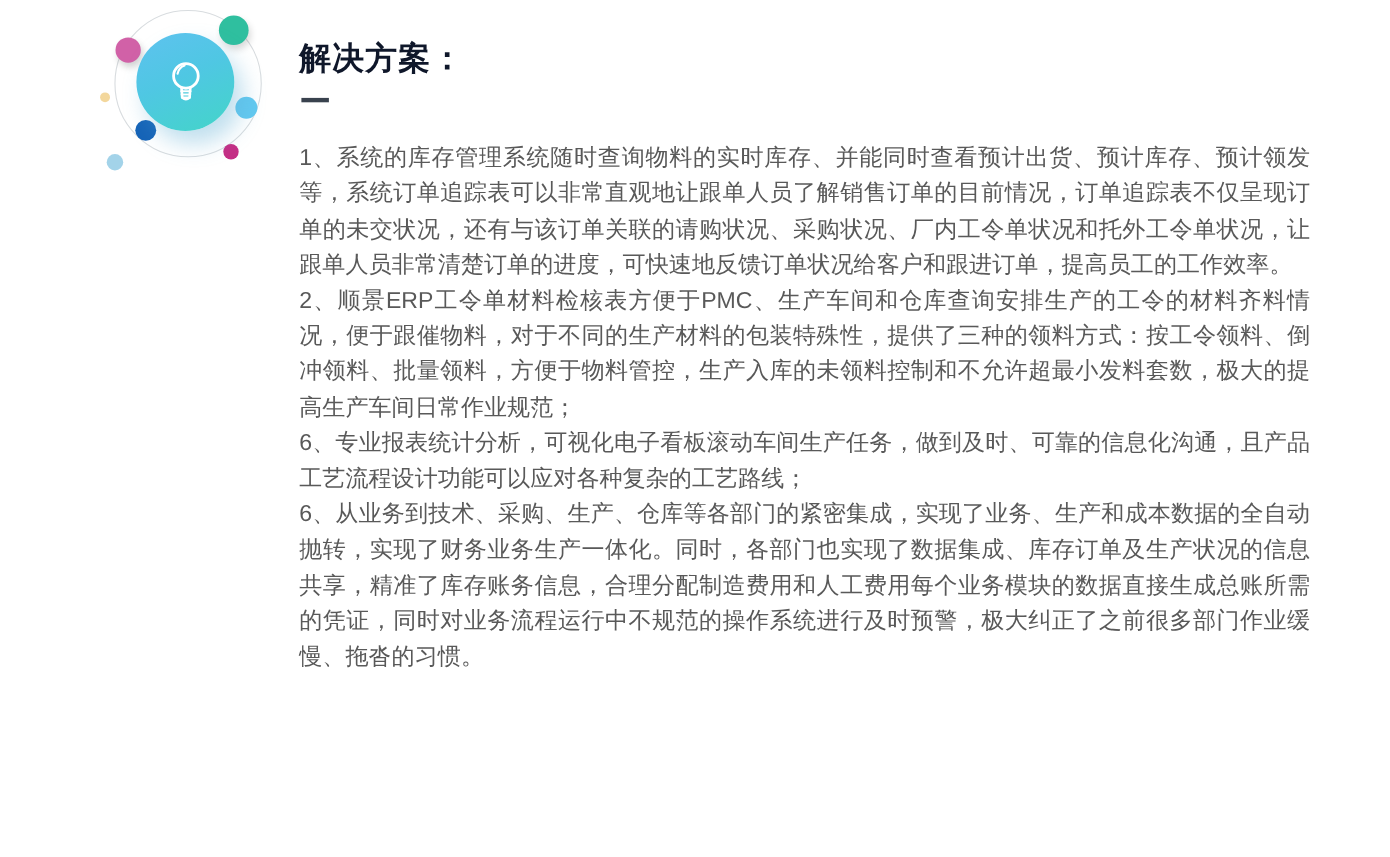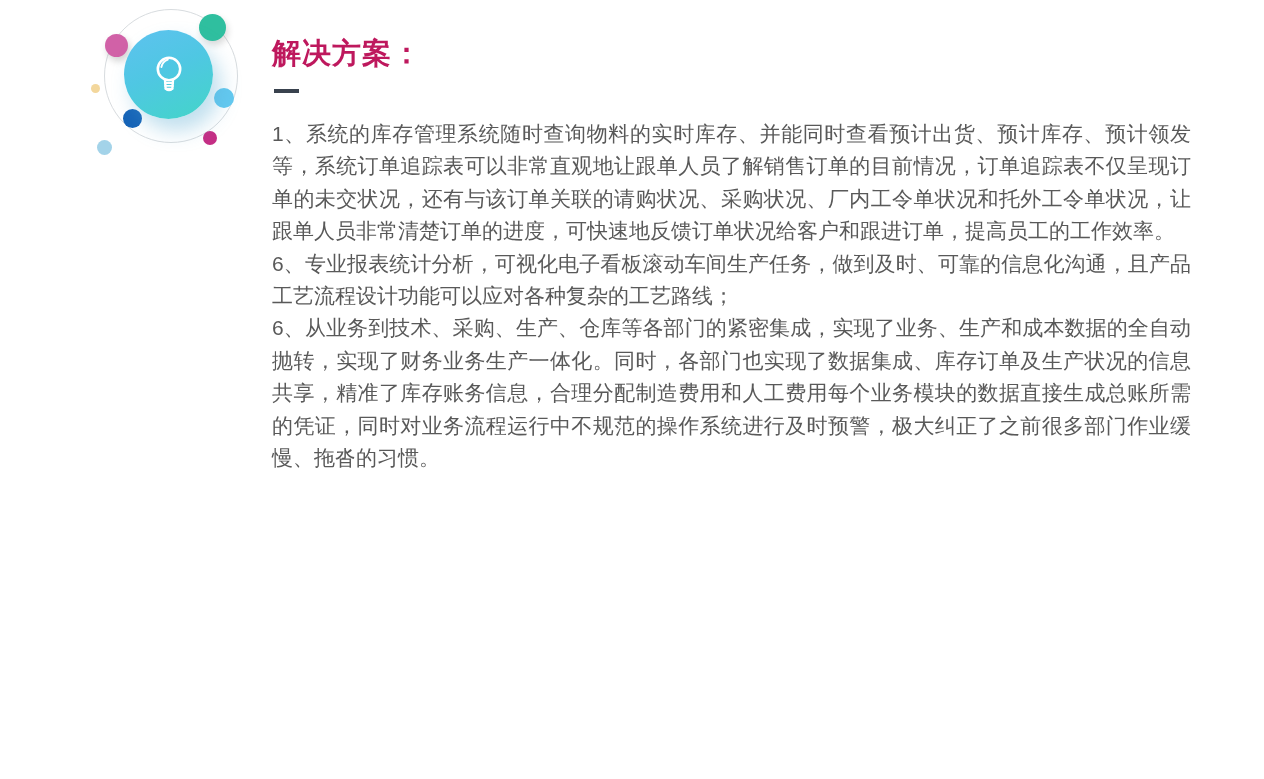--- a/index.html
+++ b/index.html
@@ -25,29 +25,29 @@
   .dot-teal      {left:114px; top:9px;   width:27px;height:27px;box-shadow:2px 4px 7px rgba(0,0,0,.15);}
   .dot-lightblue {left:129px; top:83px;  width:20px;height:20px;}
   .dot-darkblue  {left:38px;  top:104px; width:19px;height:19px;}
   .dot-yellow    {left:6px;   top:79px;  width:9px; height:9px;}
   .dot-magenta   {left:118px; top:126px; width:14px;height:14px;}
   .dot-paleblue  {left:12px;  top:135px; width:15px;height:15px;}
 
   
   .title{
     position:absolute;left:272px;top:34px;
-    font-size:29px;font-weight:800;color:#be185d;letter-spacing:1px;
+    font-size:29px;font-weight:800;color:#0f172a;letter-spacing:1px;
   }
   .title-underline{
     position:absolute;left:274px;top:89px;width:25px;height:4px;background:#39424e;
   }
 
   
   .copy{
-    position:absolute;left:272px;top:118px;width:919px;
+    position:absolute;left:272px;top:128px;width:919px;
     font-size:21px;line-height:32.4px;color:#595959;
     text-align:justify;
   }
   .copy p{margin:0;padding:0;}
 </style>
 </head>
 <body>
 
 <div class="badge">
   <div class="orbit-ring"></div>
@@ -70,15 +70,16 @@
       <line x1="25.8" y1="47.2" x2="34.2" y2="47.2" stroke="#ffffff" stroke-width="2.4" stroke-linecap="round"></line>
     </svg>
   </div>
 </div>
 
 <div class="title">解决方案：</div>
 <div class="title-underline"></div>
 
 <div class="copy">
     <p>1、系统的库存管理系统随时查询物料的实时库存、并能同时查看预计出货、预计库存、预计领发等，系统订单追踪表可以非常直观地让跟单人员了解销售订单的目前情况，订单追踪表不仅呈现订单的未交状况，还有与该订单关联的请购状况、采购状况、厂内工令单状况和托外工令单状况，让跟单人员非常清楚订单的进度，可快速地反馈订单状况给客户和跟进订单，提高员工的工作效率。</p>
+    <p>2、顺景ERP工令单材料检核表方便于PMC、生产车间和仓库查询安排生产的工令的材料齐料情况，便于跟催物料，对于不同的生产材料的包装特殊性，提供了三种的领料方式：按工令领料、倒冲领料、批量领料，方便于物料管控，生产入库的未领料控制和不允许超最小发料套数，极大的提高生产车间日常作业规范；</p>
     <p>6、专业报表统计分析，可视化电子看板滚动车间生产任务，做到及时、可靠的信息化沟通，且产品工艺流程设计功能可以应对各种复杂的工艺路线；</p>
     <p>6、从业务到技术、采购、生产、仓库等各部门的紧密集成，实现了业务、生产和成本数据的全自动抛转，实现了财务业务生产一体化。同时，各部门也实现了数据集成、库存订单及生产状况的信息共享，精准了库存账务信息，合理分配制造费用和人工费用每个业务模块的数据直接生成总账所需的凭证，同时对业务流程运行中不规范的操作系统进行及时预警，极大纠正了之前很多部门作业缓慢、拖沓的习惯。</p>
   </div>
 
 </body></html>

